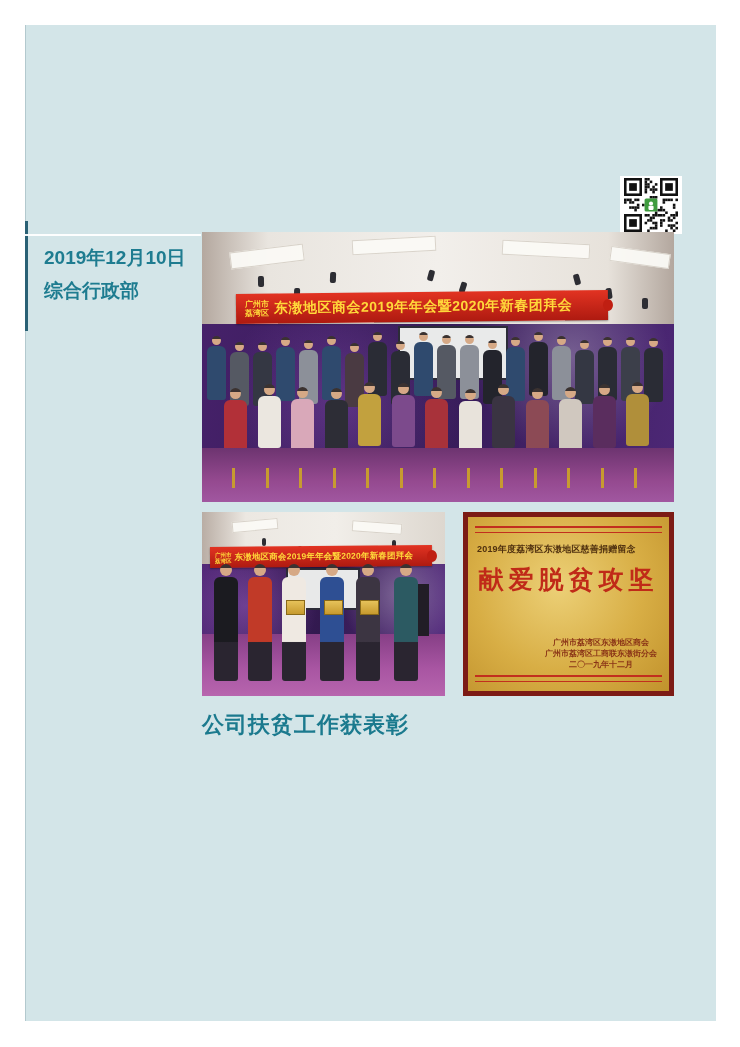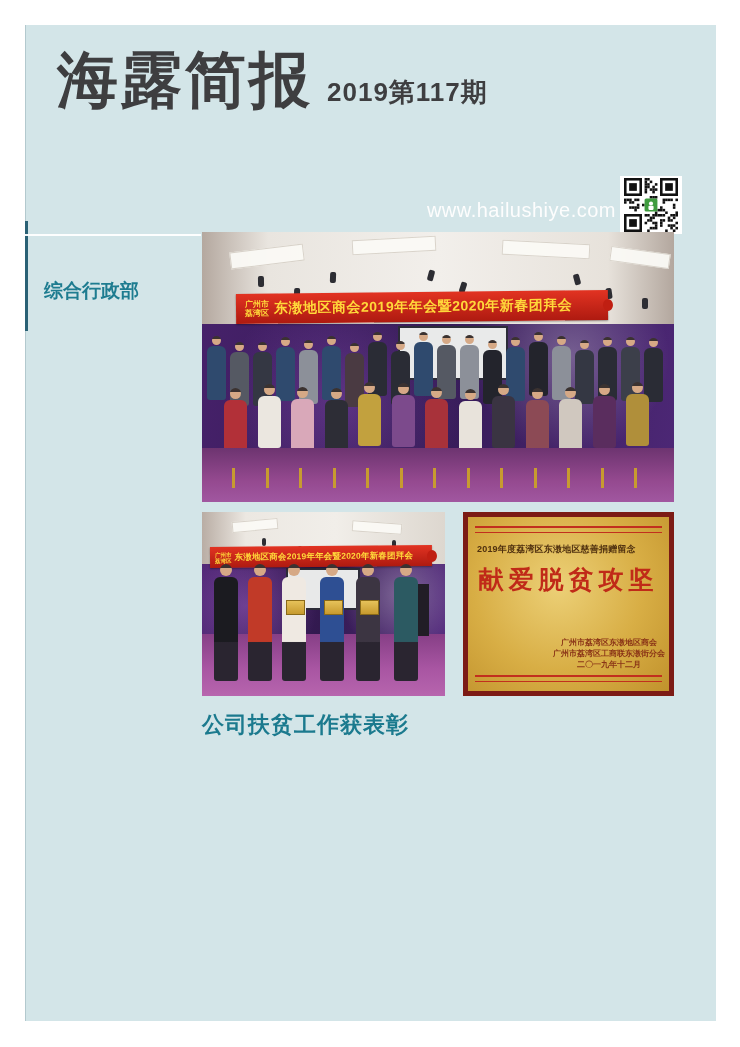--- a/index.html
+++ b/index.html
@@ -75,42 +75,37 @@
 
   
   .pp-inner{position:absolute;inset:5px;
     background:radial-gradient(circle at 45% 40%,#ecd077 0%,#d8ae45 55%,#c1922c 100%);}
   .pp-orn{position:absolute;left:7px;right:7px;height:4px;border-top:2px solid #c22f1e;border-bottom:1px solid #c22f1e;}
   .pp-orn.top{top:9px;} .pp-orn.bottom{bottom:9px;}
   .pp-topline{position:absolute;left:9px;top:26px;font-size:9px;font-weight:bold;color:#50310f;letter-spacing:.2px;}
   .pp-main{position:absolute;left:0;right:0;text-align:center;font-family:"DejaVu Serif",serif;
     font-weight:bold;color:#c02a18;font-size:25px;letter-spacing:5px;}
   .pp-main.l1{top:46px;} .pp-main.l2{top:82px;}
-  .pp-footer{position:absolute;right:4px;top:120px;text-align:center;font-size:8px;line-height:11px;
+  .pp-footer{position:absolute;right:12px;top:120px;text-align:center;font-size:8px;line-height:11px;
     font-weight:bold;color:#8a3417;}
 
   
   .article-heading{position:absolute;left:202px;top:710px;font-size:22px;font-weight:bold;
     color:#1b7a8e;letter-spacing:1px;text-align:right;}
   .article-body{position:absolute;left:202px;top:748px;width:500px;font-size:16.5px;line-height:33px;
     color:#333;font-weight:600;text-align:justify;}
   .article-body p{margin:0;text-indent:2em;}
 </style>
 </head>
 <body>
 
 <div class="page">
   <div class="panel"></div>
 
-  <div class="masthead">
-    <span class="title">海露简报</span>
-    <span class="issue">2019第117期</span>
-  </div>
-
-  <div class="website">www.hailushiye.com</div>
+
 
   <div class="qr-box">
     <svg viewBox="0 0 21 21" xmlns="http://www.w3.org/2000/svg">
         <rect x="0" y="0" width="21" height="21" fill="#fff"></rect>
         <rect x="0" y="0" width="7" height="7" fill="#111"></rect>
         <rect x="1" y="1" width="5" height="5" fill="#fff"></rect>
         <rect x="2" y="2" width="3" height="3" fill="#111"></rect>
         <rect x="14" y="0" width="7" height="7" fill="#111"></rect>
         <rect x="15" y="1" width="5" height="5" fill="#fff"></rect>
         <rect x="16" y="2" width="3" height="3" fill="#111"></rect>
@@ -205,20 +200,21 @@
         <rect x="16" y="20" width="1" height="1" fill="#111"></rect>
         <rect x="19" y="20" width="1" height="1" fill="#111"></rect>
         <rect x="8" y="8" width="5" height="5" rx="0.6" fill="#3f9c3f"></rect>
         <circle cx="10.5" cy="9.9" r="0.8" fill="#fff"></circle>
         <rect x="9.5" y="10.8" width="2" height="1.6" rx="0.4" fill="#fff"></rect>
       </svg>
   </div>
 
   <div class="vline"></div>
   <div class="hline"></div>
+  <div class="meta-date">2019年12月10日</div>
   <div class="meta-dept">综合行政部</div>
 
   <div class="photo photo-main">
     <div class="pm-ceiling">
         <div class="light-panel" style="left: 28px; top: 16px; width: 72px; height: 15px; transform: rotate(-7deg);"></div>
         <div class="light-panel" style="left: 150px; top: 6px; width: 82px; height: 13px; transform: rotate(-3deg);"></div>
         <div class="light-panel" style="left: 300px; top: 10px; width: 86px; height: 13px; transform: rotate(3deg);"></div>
         <div class="light-panel" style="left: 408px; top: 18px; width: 58px; height: 13px; transform: rotate(8deg);"></div>
         <div class="spot" style="left: 56px; top: 44px; transform: rotate(-1deg);"></div>
         <div class="spot" style="left: 92px; top: 56px; transform: rotate(2deg);"></div>

